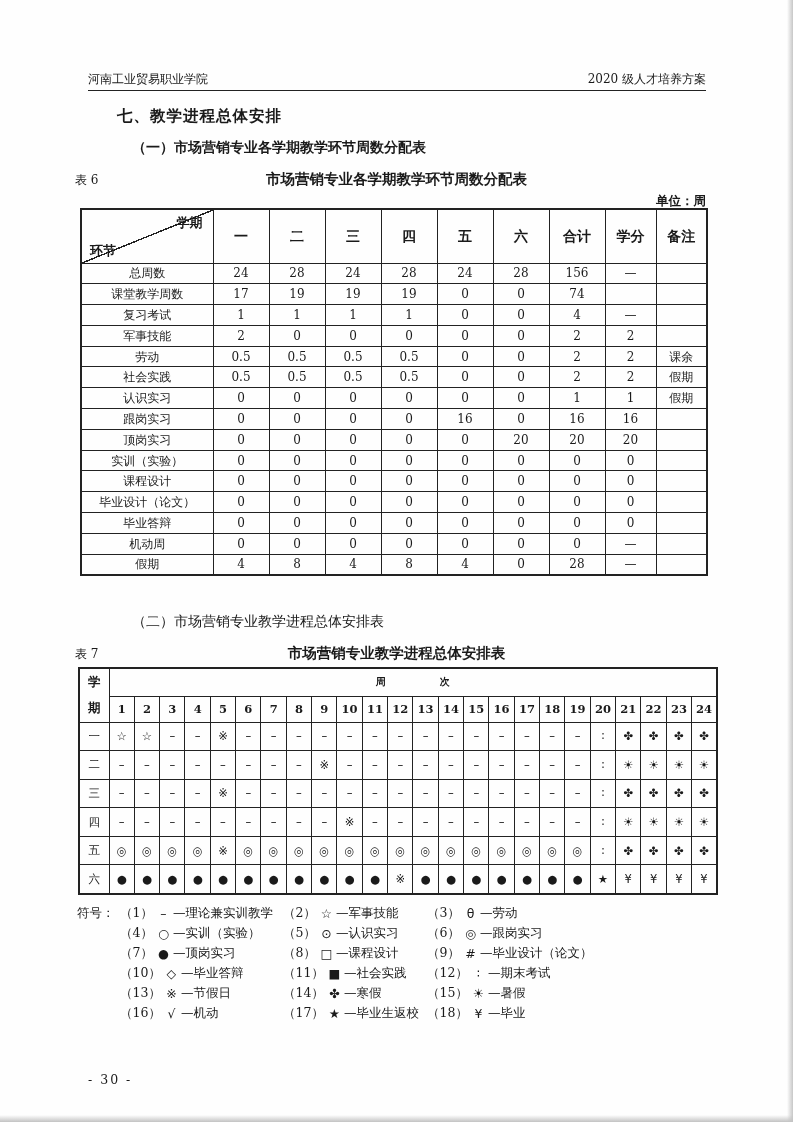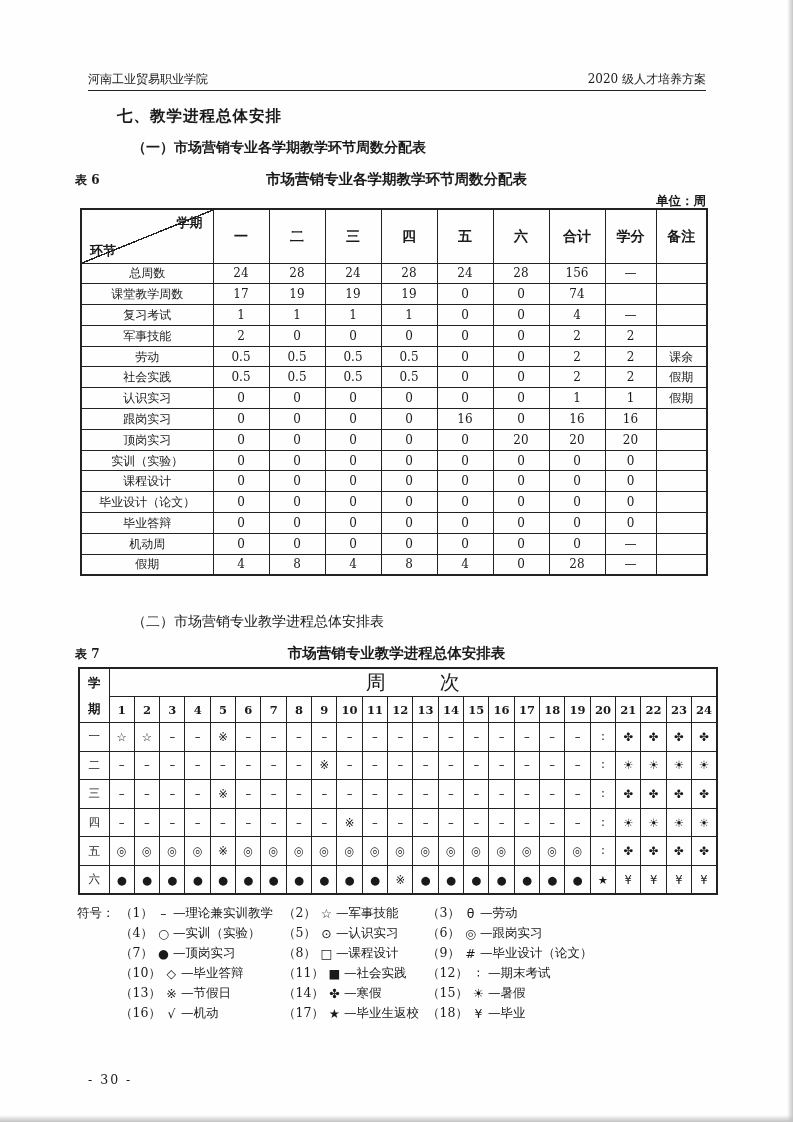--- a/index.html
+++ b/index.html
@@ -21,39 +21,39 @@
   .hdr-rule { position:absolute; left:88px; top:90px; width:618px;
     border-top:1.5px solid #222; }
 
   .h1 { position:absolute; left:117px; top:106px; font-size:15.5px; font-weight:bold; letter-spacing:1px; }
   .h2a { position:absolute; left:132px; top:139px; font-size:14px; font-weight:bold; }
   .h2b { position:absolute; left:132px; top:613px; font-size:14px; font-weight:normal; }
 
   .cap { position:absolute; left:75px; width:643px; text-align:center;
     font-size:14.5px; font-weight:bold; }
   .cap6 { top:170px; } .cap7 { top:644px; }
-  .caplbl { position:absolute; left:0; top:2px; font-weight:bold; font-size:12px; }
+  .caplbl { position:absolute; left:0; top:2px; font-weight:normal; font-size:12px; }
   .unit { position:absolute; right:87px; top:193px; font-size:12.5px; font-weight:bold; }
 
   table { border-collapse:collapse; table-layout:fixed; text-align:center; }
   td { border:1px solid #222; padding:0; overflow:hidden; }
 
   .t6 { position:absolute; left:80px; top:208px; width:626px;
     font-size:12px; border:2px solid #222; }
   .t6 td { height:20.8px; line-height:1; }
   .t6 tr.hrow td { height:54px; font-weight:bold; font-size:14px; }
   .diag { position:relative;
     background: linear-gradient(to bottom right,
       transparent calc(50% - 0.7px), #222 calc(50% - 0.7px),
       #222 calc(50% + 0.7px), transparent calc(50% + 0.7px)); }
   .dtop { position:absolute; top:6px; right:10px; font-size:13px; }
   .dbot { position:absolute; bottom:6px; left:8px; font-size:13px; }
 
   .t7 { position:absolute; left:78px; top:667px; width:640px; border:2px solid #222; }
-  .t7 .wkhdr { height:28px; font-weight:normal; font-size:20px;
+  .t7 .wkhdr { height:28px; font-weight:bold; font-size:10px;
     letter-spacing:54px; padding-left:54px;margin-top:46px; }
   .t7 .wn { height:26px; font-weight:bold; font-size:11.5px; }
   .t7 tr.sr td { height:28.6px; font-size:11.5px;
     font-family:"DejaVu Sans","Liberation Sans",sans-serif; }
   .t7 .sem { font-size:12.5px; font-family:"DejaVu Serif","Liberation Serif",serif; }
   .stubtxt { display:inline-block; width:14px; line-height:26px;
     word-break:break-all; font-weight:bold; font-size:12.5px; }
 
   .legend { position:absolute; left:77px; top:903px; font-size:12.5px; }
   .lpre { position:absolute; left:0; top:0; height:20px; display:flex; align-items:center; }

